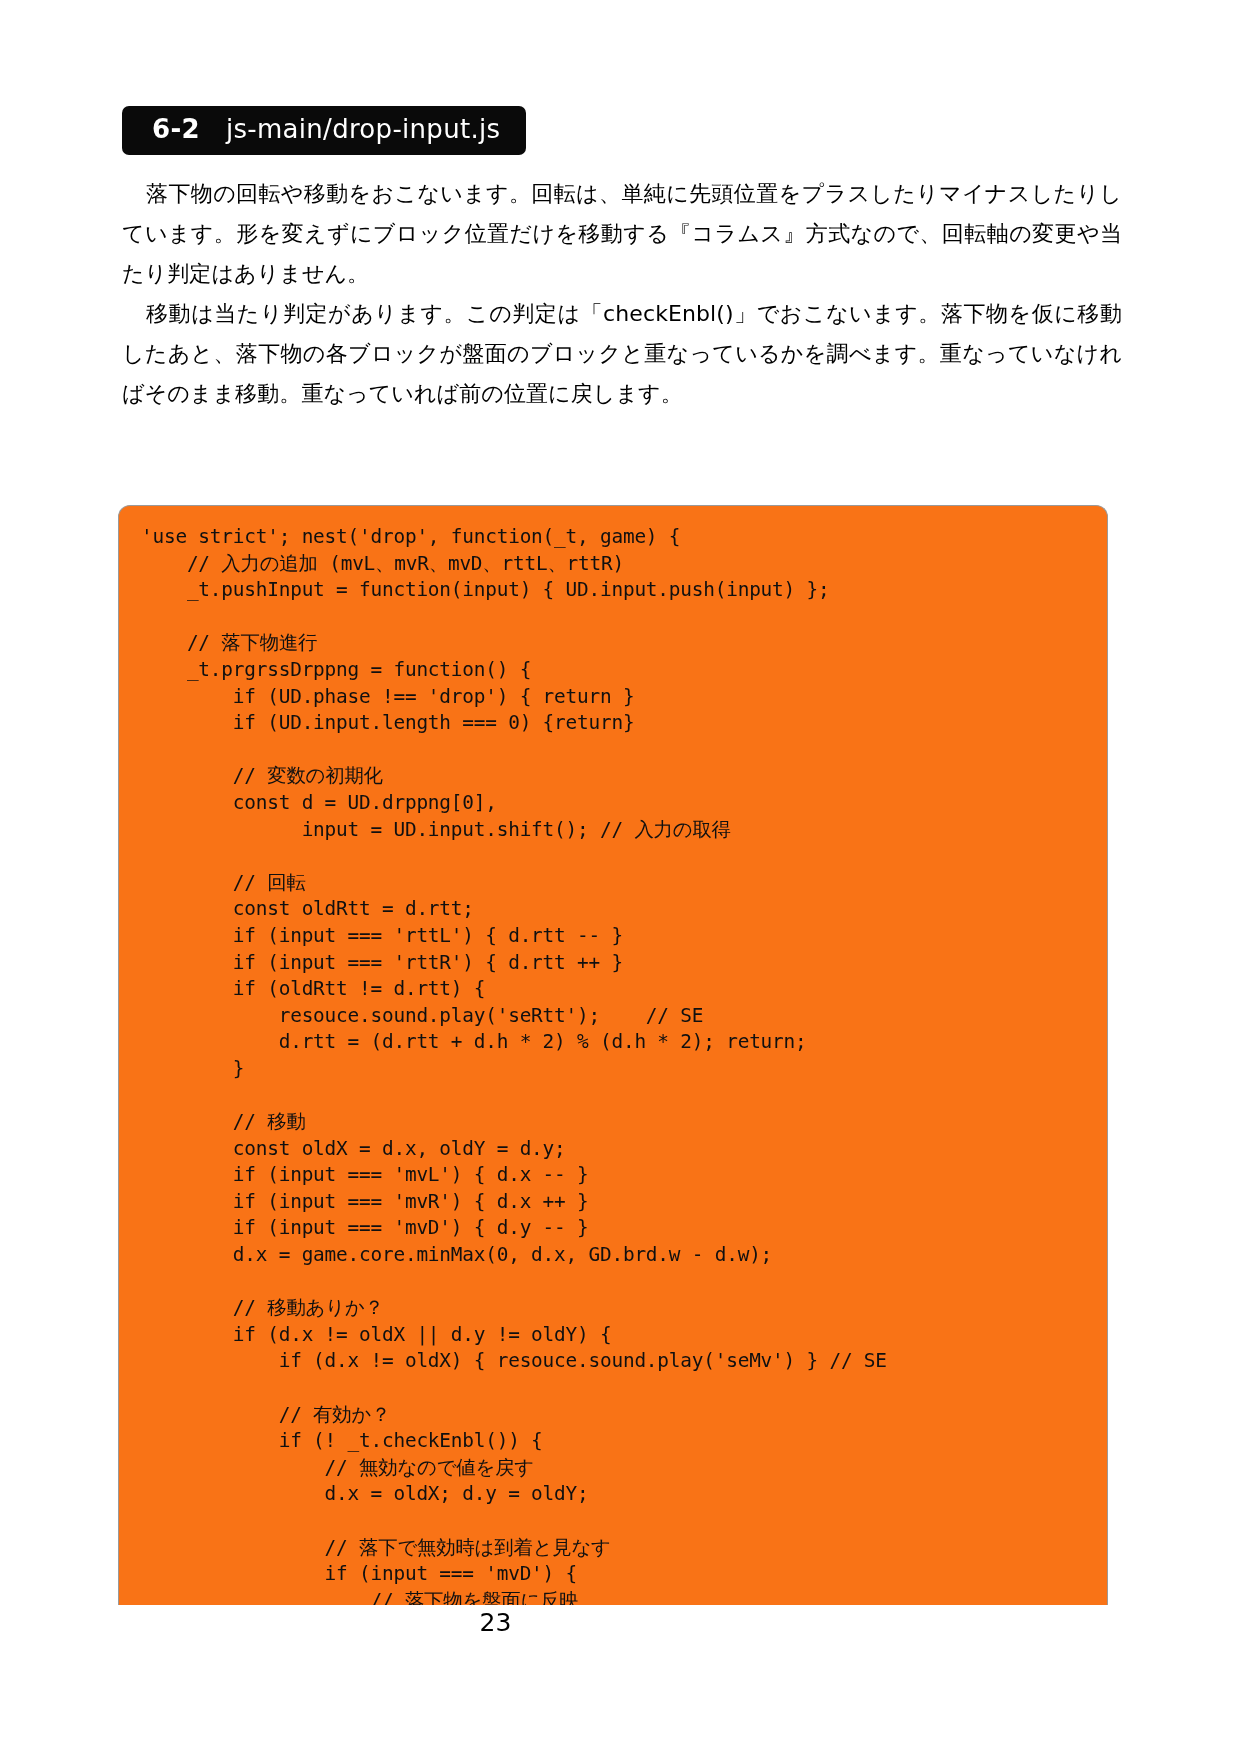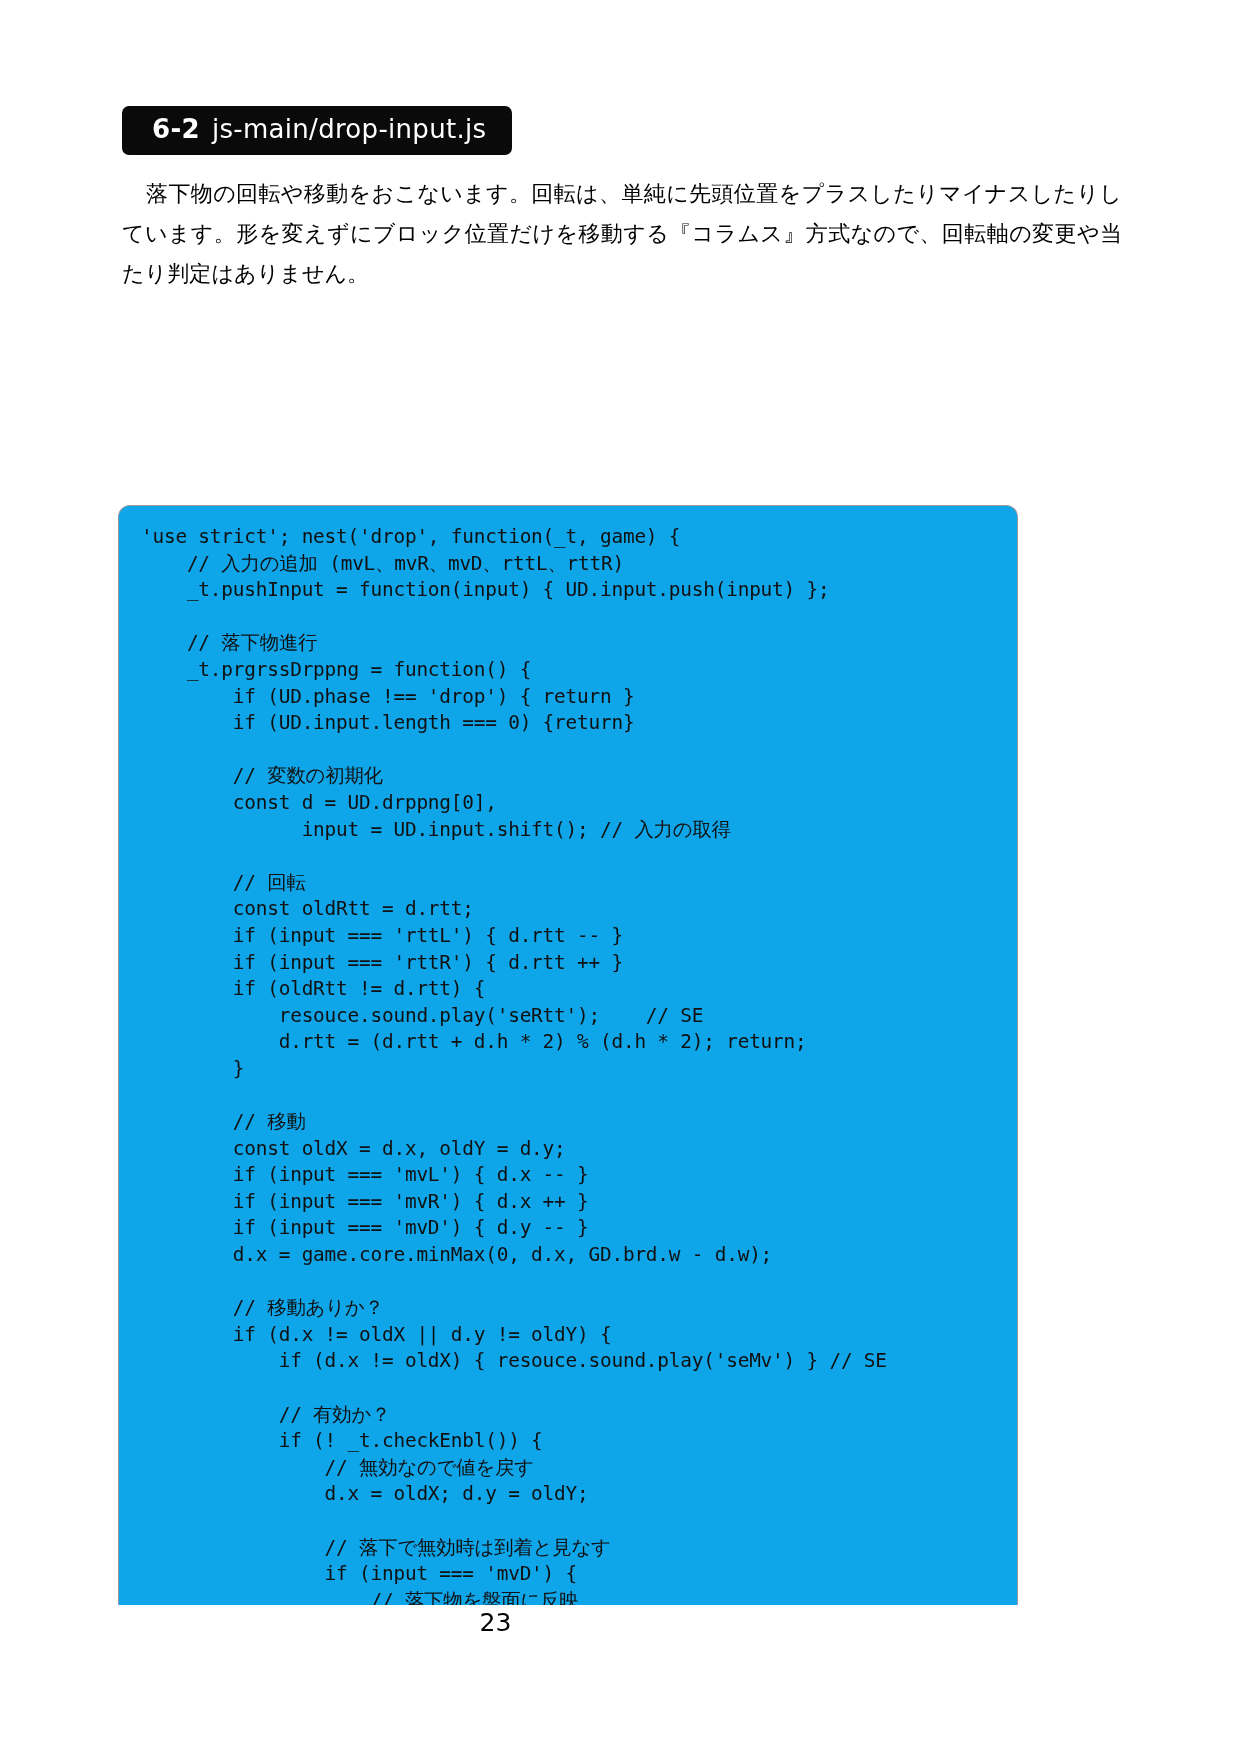--- a/index.html
+++ b/index.html
@@ -28,21 +28,21 @@
   .heading-bar {
     position: absolute;
     left: 122px;
     top: 106px;
     background: #0a0a0a;
     color: #ffffff;
     border-radius: 7px;
     padding: 9px 26px 11px 30px;
     display: inline-flex;
     align-items: baseline;
-    gap: 12px;
+    gap: 26px;
     font-weight: bold;
     font-size: 26px;
     letter-spacing: 0.3px;
     line-height: 1.1;
   }
   .heading-num {
     font-family: "DejaVu Sans", sans-serif;
     font-weight: bold;
     font-size: 26px;
   }
@@ -68,27 +68,27 @@
     text-align: justify;
     font-family: "DejaVu Sans", sans-serif;
   }
   .para + .para { margin-top: 0; }
 
   
   .code-card {
     position: absolute;
     left: 118px;
     top: 505px;
-    width: 900px;
+    width: 990px;
     height: 1100px;
     border: 1.6px solid #9a9a9a;
     border-bottom: none;
     border-radius: 12px 12px 0 0;
     box-sizing: border-box;
-    background: #0ea5e9;
+    background: #f97316;
     overflow: hidden;
   }
   .code-inner {
     padding: 18px 10px 0 22px;
   }
   pre.code {
     margin: 0;
     font-family: "DejaVu Sans Mono", monospace;
     font-size: 19.4px;
     line-height: 26.6px;
@@ -114,20 +114,21 @@
 
 <div class="page">
 
   <div class="heading-bar">
     <span class="heading-num">6-2</span>
     <span class="heading-title">js-main/drop-input.js</span>
   </div>
 
   <div class="body-text">
     <p class="para">落下物の回転や移動をおこないます。回転は、単純に先頭位置をプラスしたりマイナスしたりしています。形を変えずにブロック位置だけを移動する『コラムス』方式なので、回転軸の変更や当たり判定はありません。</p>
+    <p class="para">移動は当たり判定があります。この判定は「checkEnbl()」でおこないます。落下物を仮に移動したあと、落下物の各ブロックが盤面のブロックと重なっているかを調べます。重なっていなければそのまま移動。重なっていれば前の位置に戻します。</p>
   </div>
 
   <div class="code-card">
     <div class="code-inner">
       <pre class="code">'use strict'; nest('drop', function(_t, game) {
     // 入力の追加 (mvL、mvR、mvD、rttL、rttR)
     _t.pushInput = function(input) { UD.input.push(input) };
 
     // 落下物進行
     _t.prgrssDrppng = function() {

